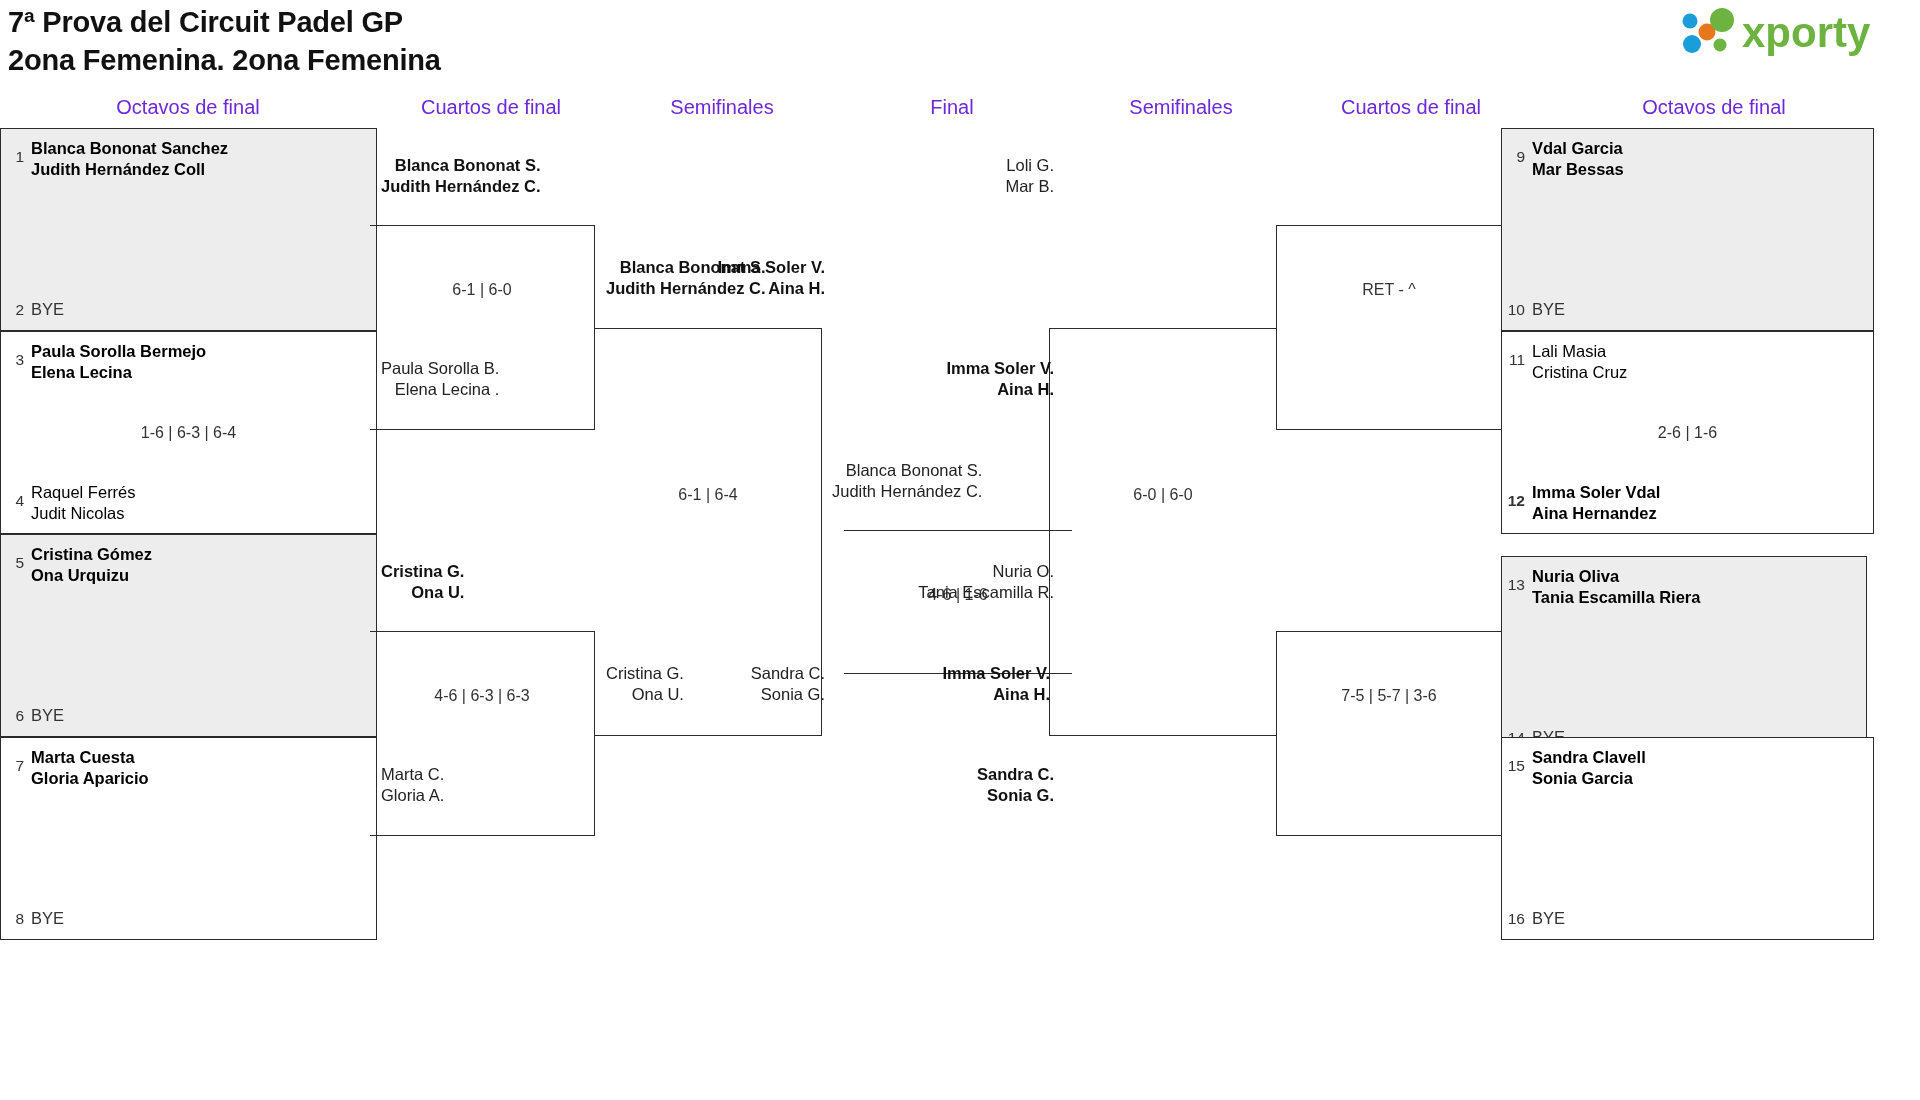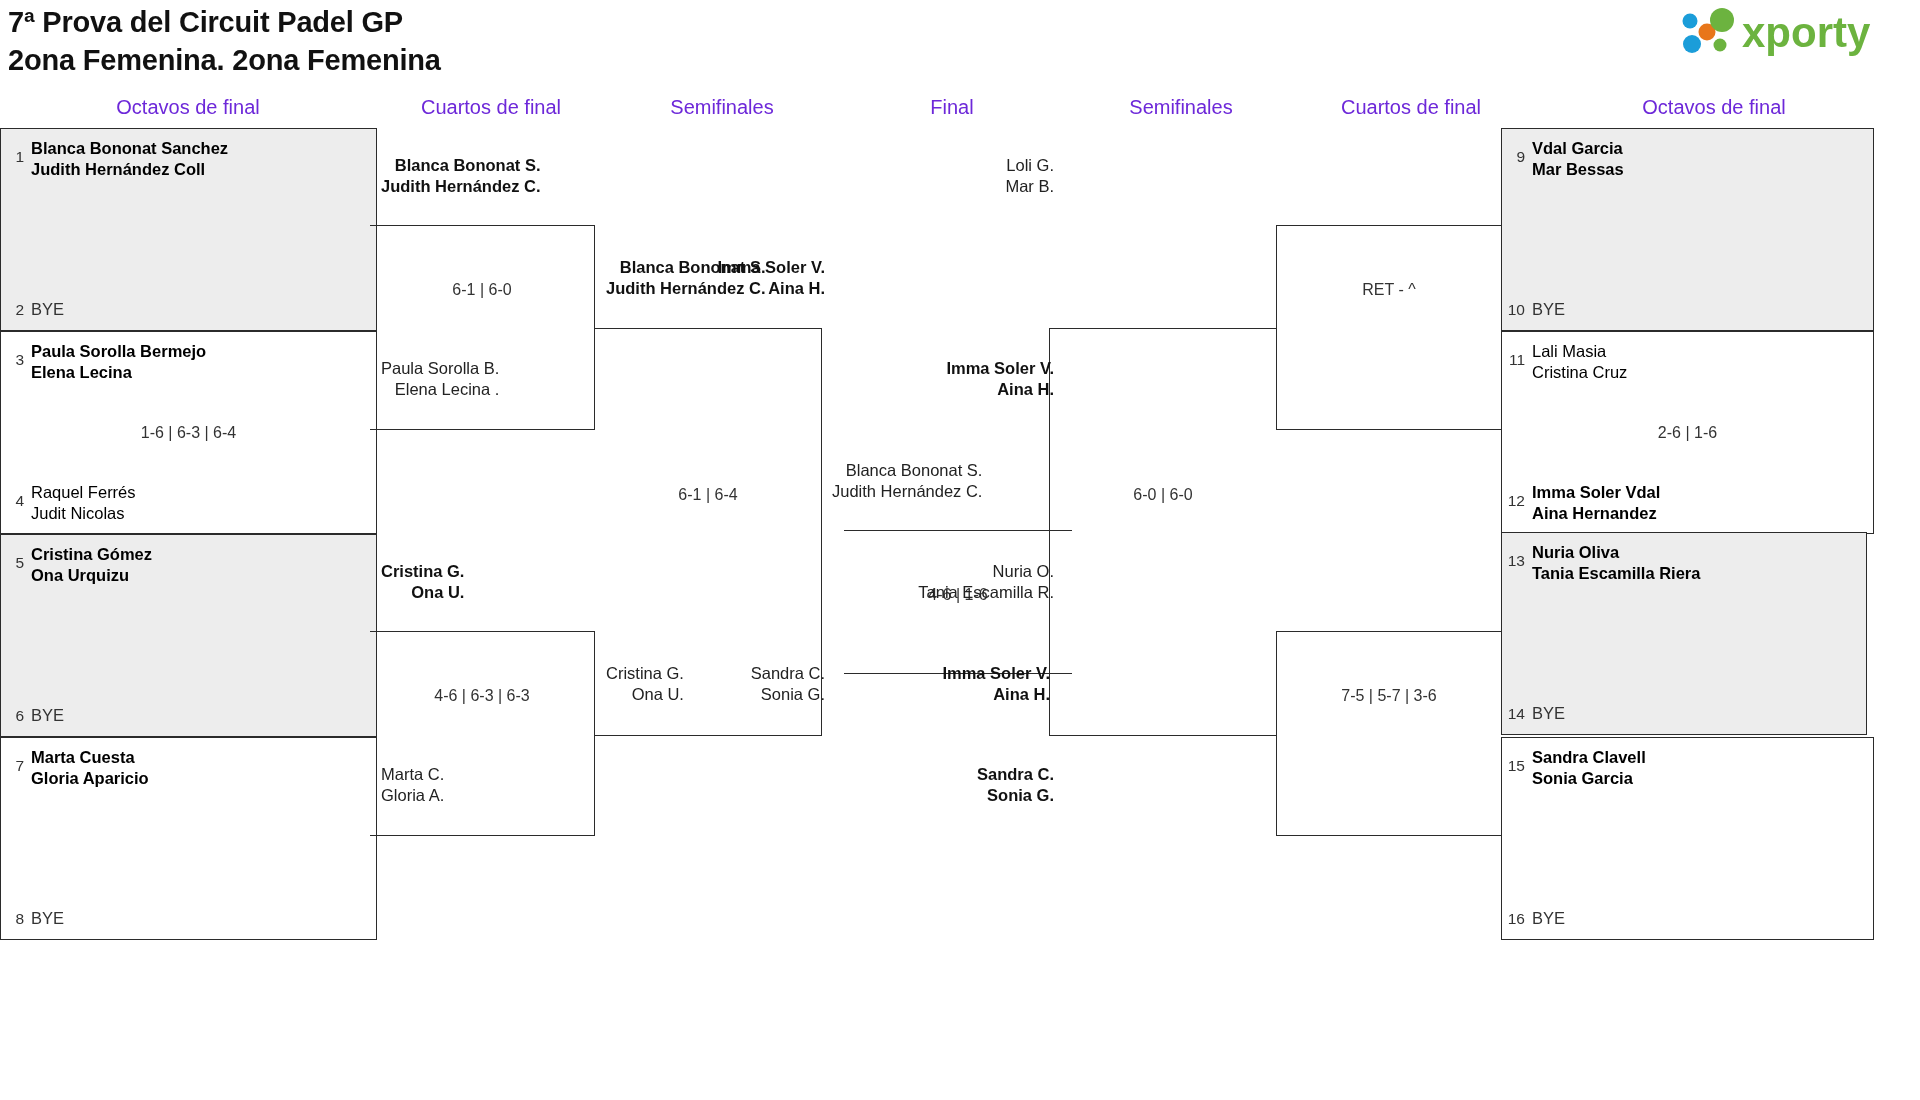--- a/index.html
+++ b/index.html
@@ -317,29 +317,29 @@
   <div class="seedblock right" style="left:1501px; top:331px; width:373px; height:203px;">
     <div class="seedrow top">
       <div class="seednum">11</div>
       <div class="seednames">
         <div>Lali Masia</div>
         <div>Cristina Cruz</div>
       </div>
     </div>
     <div class="score" style="top:92px;">2-6 | 1-6</div>
     <div class="seedrow bot" style="bottom:9px; align-items:flex-start;">
-      <div class="seednum" style="padding-top:9px;">12</div>
+      <div class="seednum" style="padding-top:9px;font-weight:bold;">12</div>
       <div class="seednames win">
         <div>Imma Soler Vdal</div>
         <div>Aina Hernandez</div>
       </div>
     </div>
   </div>
 
-  <div class="seedblock right shaded" style="left:1501px; top:532px; width:366px; height:203px;padding-left:15px;">
+  <div class="seedblock right shaded" style="left:1501px; top:556px; width:366px; height:203px;padding-left:15px;">
     <div class="seedrow top">
       <div class="seednum">13</div>
       <div class="seednames win">
         <div>Nuria Oliva</div>
         <div>Tania Escamilla Riera</div>
       </div>
     </div>
     <div class="seedrow bot">
       <div class="seednum">14</div>
       <div class="bye-label">BYE</div>

